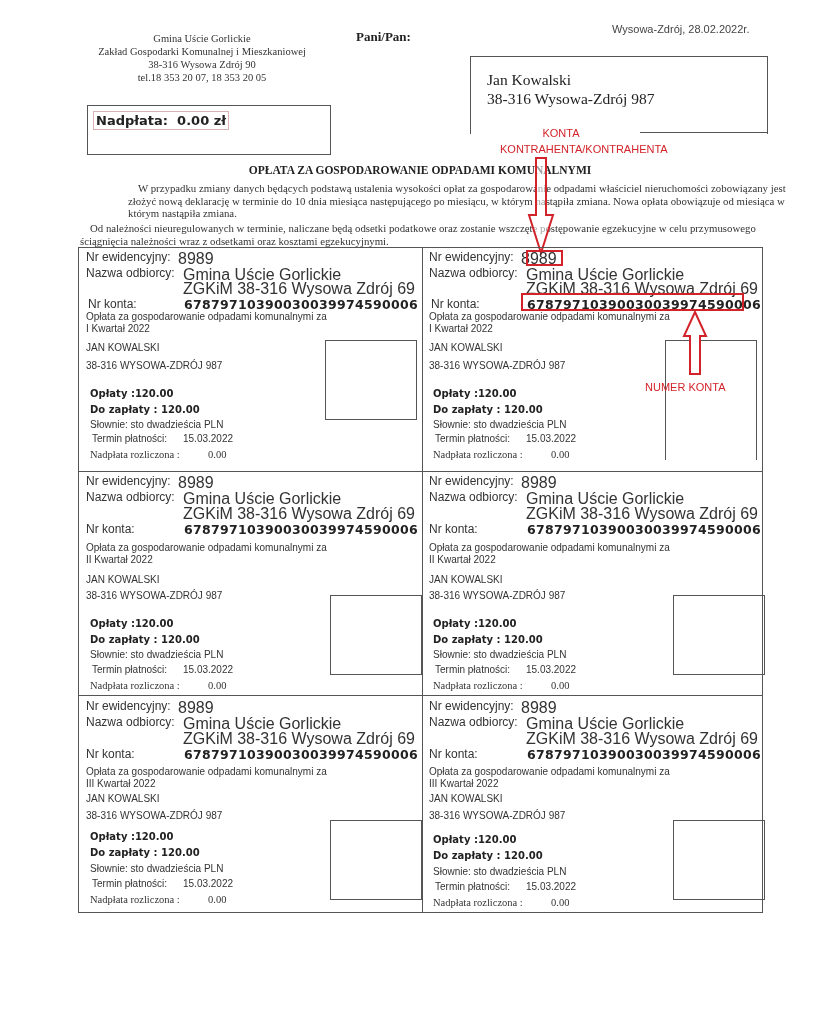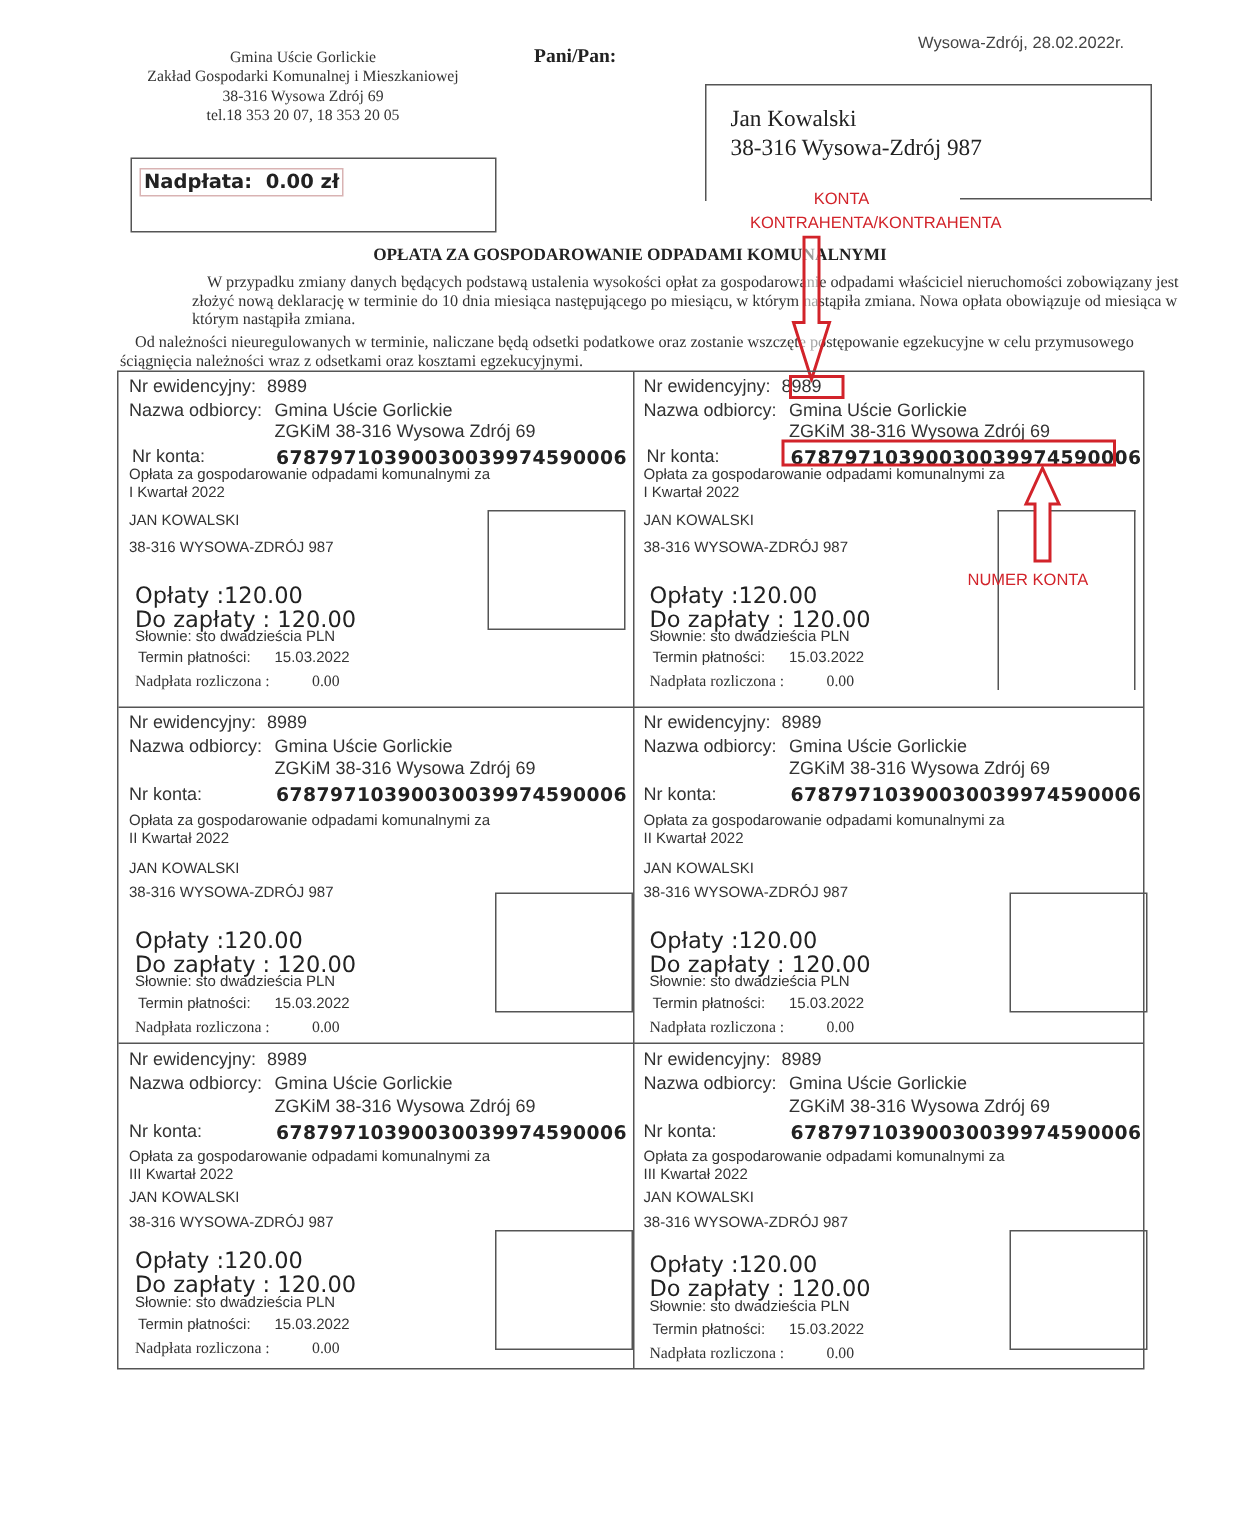--- a/index.html
+++ b/index.html
@@ -45,35 +45,35 @@
 
   
   .grid { position: absolute; left: 78px; top: 247px; width: 685px; height: 666px;
           border: 1.5px solid #555; }
   .vdiv { position: absolute; left: 343px; top: 0; width: 0; height: 100%; border-left: 1.5px solid #555; }
   .hdiv { position: absolute; left: 0; width: 100%; height: 0; border-top: 1.5px solid #555; }
 
   .slip { position: absolute; font-size: 11.5px; color: #333; }
   .slip .f { position: absolute; white-space: nowrap; }
   .slip .lbl { font-size: 12px; }
-  .slip .val { font-size: 12px; }
+  .slip .val { font-size: 16px; }
   .slip .acct { font-weight: bold; font-size: 12.5px; letter-spacing: 0.3px; color: #222; }
   .slip .small { font-size: 10px; line-height: 11.5px; }
-  .slip .b { font-weight: normal; font-size: 15px; color: #222; }
+  .slip .b { font-weight: bold; font-size: 10px; color: #222; }
   .slip .tiny { font-size: 10px; }
   .slip .nad { font-family: "Liberation Serif", "DejaVu Serif", serif; font-size: 10.5px; }
   .stamp { position: absolute; width: 92px; height: 80px; border: 1.5px solid #555; }
 </style>
 </head>
 <body>
 
 <div class="sender serif">
   <div>Gmina Uście Gorlickie</div>
   <div>Zakład Gospodarki Komunalnej i Mieszkaniowej</div>
-  <div>38-316 Wysowa Zdrój 69</div>
+  <div>38-316 Wysowa Zdrój 90</div>
   <div>tel.18 353 20 07, 18 353 20 05</div>
 </div>
 <div class="pani serif">Pani/Pan:</div>
 <div class="date cal">Wysowa-Zdrój, 28.02.2022r.</div>
 
 <div class="balance sans">
   <div><span class="row" style="white-space:pre">Nadpłata:  0.00 zł</span></div>
 </div>
 
 <div class="addr serif">

